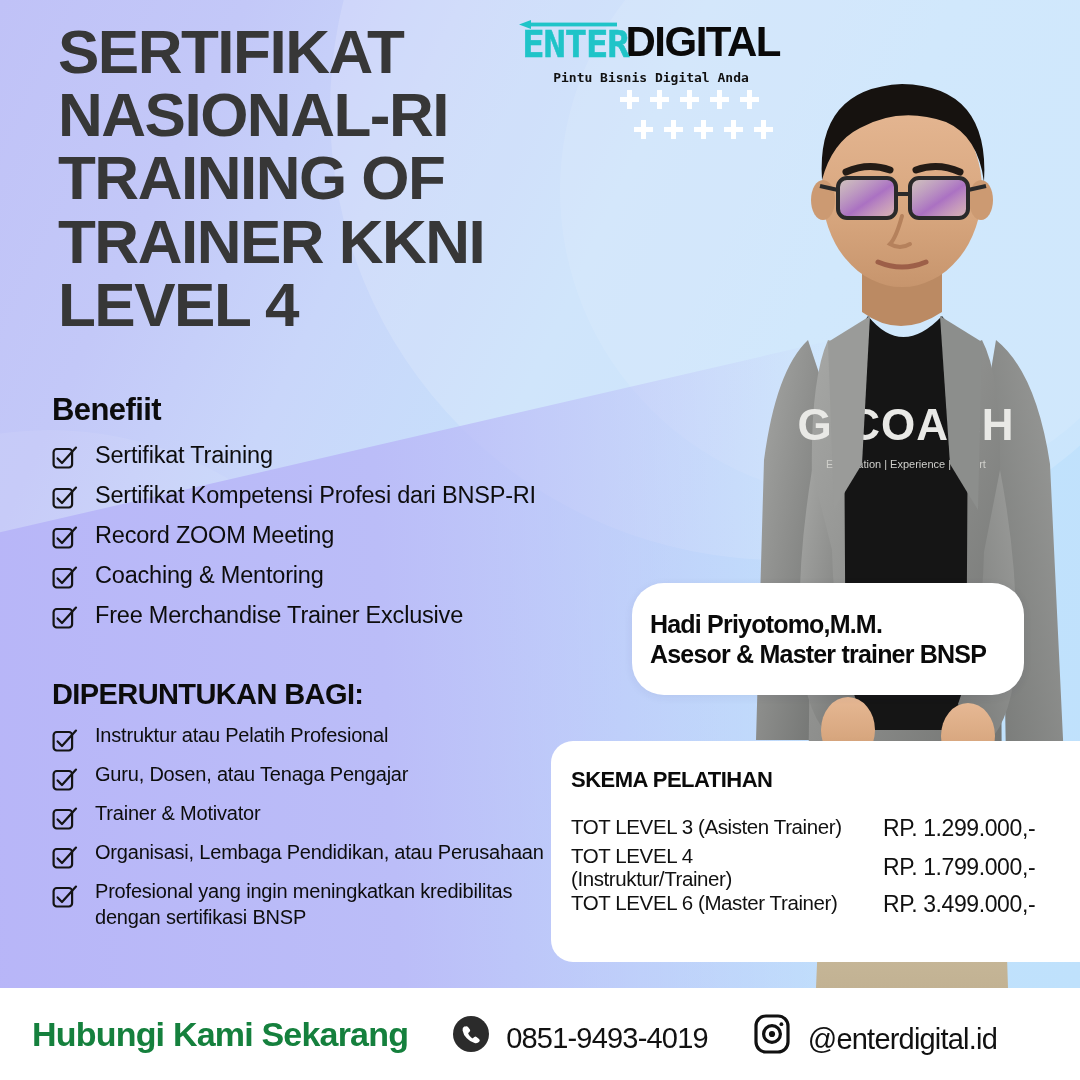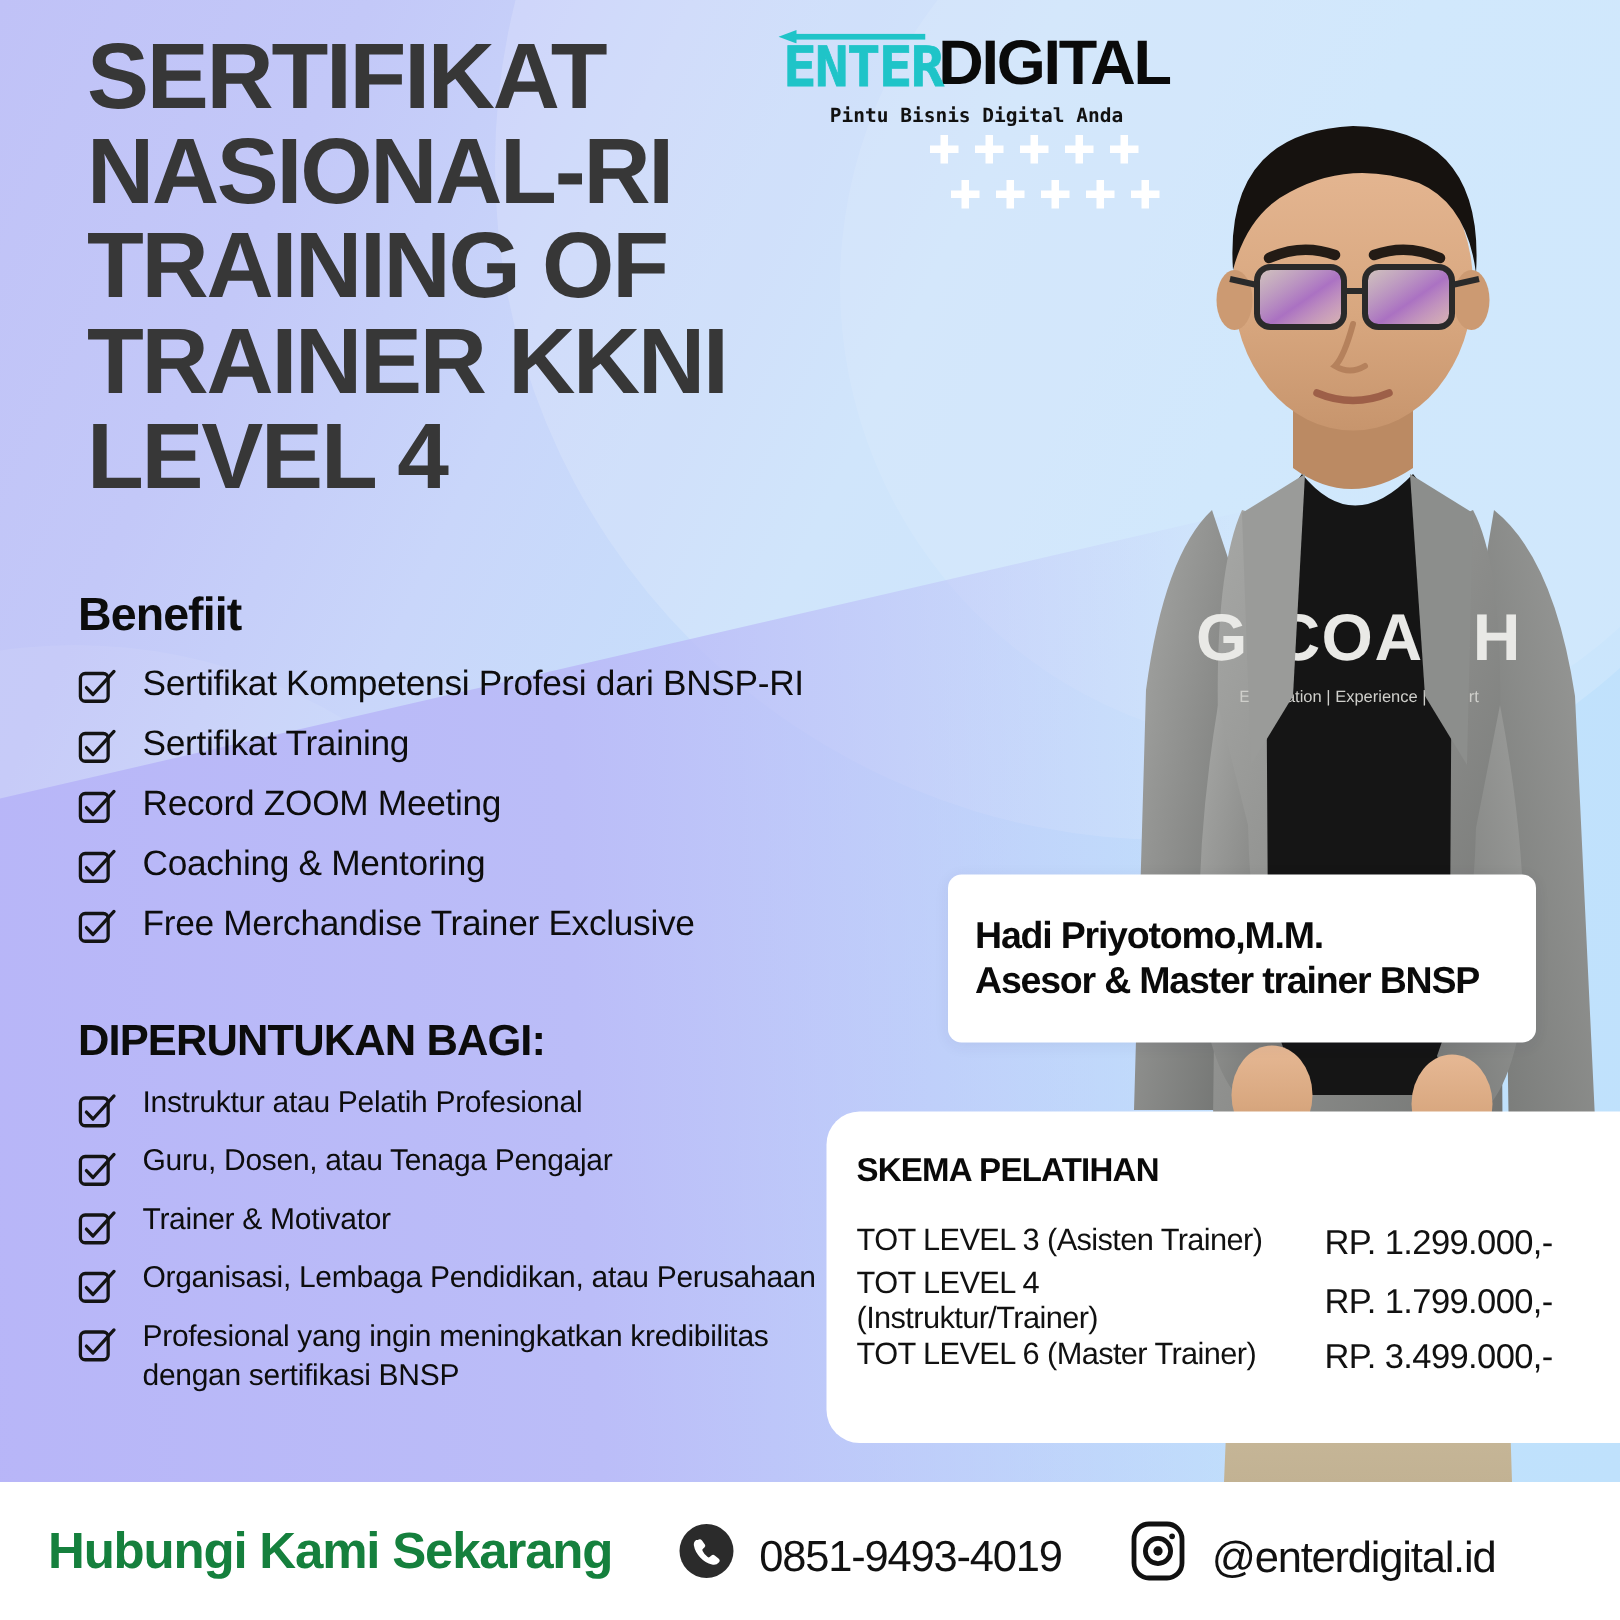--- a/index.html
+++ b/index.html
@@ -159,21 +159,21 @@
   }
   .section-target .li-text { font-size:20px; }
   .section-benefit ul.checklist li { margin-bottom:9px; }
   .section-target  ul.checklist li { margin-bottom:8px; }
 
   
   .name-card {
     position:absolute; left:632px; top:583px;
     width:392px; height:112px;
     background:#ffffff;
-    border-radius:9px;
+    border-radius:32px;
     display:flex; flex-direction:column; justify-content:center;
     padding:0 18px;
     box-shadow:0 2px 10px rgba(40,40,90,0.07);
   }
   .name-line {
     font-weight:bold;
     font-size:25px;
     line-height:1.2;
     letter-spacing:-0.8px;
     color:#0a0a0a;
@@ -362,30 +362,30 @@
   <div class="section-benefit">
     <div class="sec-head benefit">Benefiit</div>
     <ul class="checklist">
       <li>
         <span class="chk">
           <svg viewBox="0 0 26 26" width="26" height="26">
               <rect x="1.6" y="4" width="18.5" height="18.5" rx="3.2" fill="none" stroke="#141414" stroke-width="2.2"></rect>
               <path d="M5.6 13.4 L10 18 L24 2.6" fill="none" stroke="#141414" stroke-width="2.2" stroke-linecap="round" stroke-linejoin="round"></path>
             </svg>
         </span>
+        <span class="li-text">Sertifikat Training</span>
+      </li>
+      <li>
+        <span class="chk">
+          <svg viewBox="0 0 26 26" width="26" height="26">
+              <rect x="1.6" y="4" width="18.5" height="18.5" rx="3.2" fill="none" stroke="#141414" stroke-width="2.2"></rect>
+              <path d="M5.6 13.4 L10 18 L24 2.6" fill="none" stroke="#141414" stroke-width="2.2" stroke-linecap="round" stroke-linejoin="round"></path>
+            </svg>
+        </span>
         <span class="li-text">Sertifikat Kompetensi Profesi dari BNSP-RI</span>
-      </li>
-      <li>
-        <span class="chk">
-          <svg viewBox="0 0 26 26" width="26" height="26">
-              <rect x="1.6" y="4" width="18.5" height="18.5" rx="3.2" fill="none" stroke="#141414" stroke-width="2.2"></rect>
-              <path d="M5.6 13.4 L10 18 L24 2.6" fill="none" stroke="#141414" stroke-width="2.2" stroke-linecap="round" stroke-linejoin="round"></path>
-            </svg>
-        </span>
-        <span class="li-text">Sertifikat Training</span>
       </li>
       <li>
         <span class="chk">
           <svg viewBox="0 0 26 26" width="26" height="26">
               <rect x="1.6" y="4" width="18.5" height="18.5" rx="3.2" fill="none" stroke="#141414" stroke-width="2.2"></rect>
               <path d="M5.6 13.4 L10 18 L24 2.6" fill="none" stroke="#141414" stroke-width="2.2" stroke-linecap="round" stroke-linejoin="round"></path>
             </svg>
         </span>
         <span class="li-text">Record ZOOM Meeting</span>
       </li>

